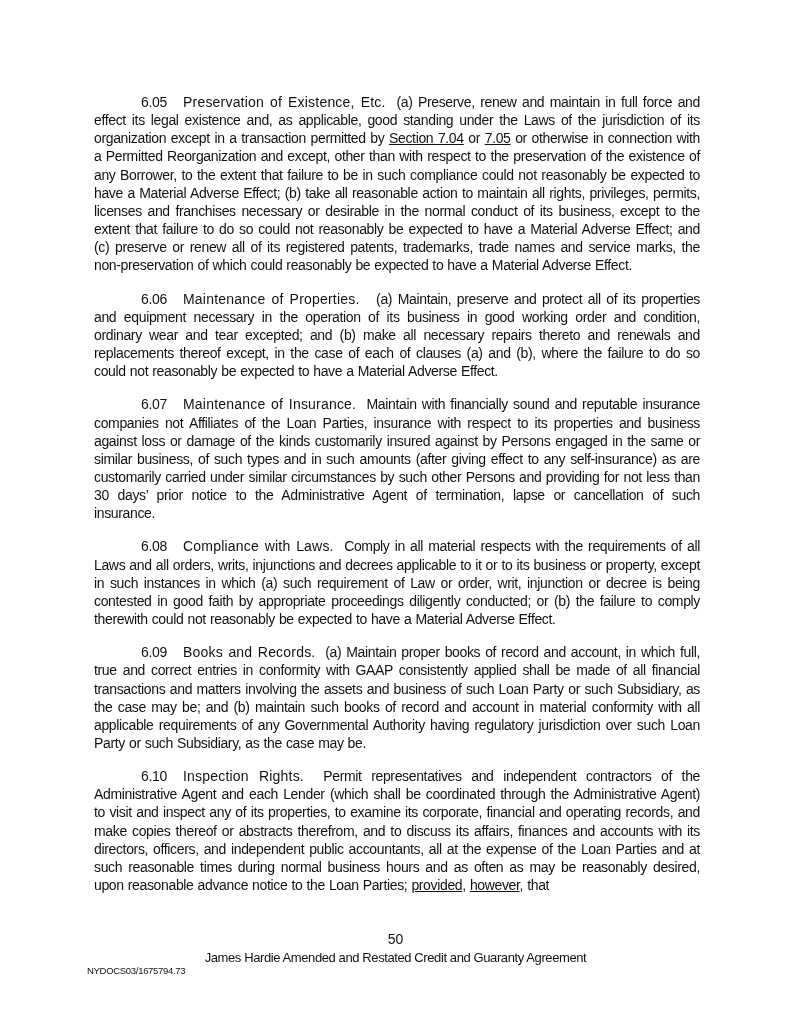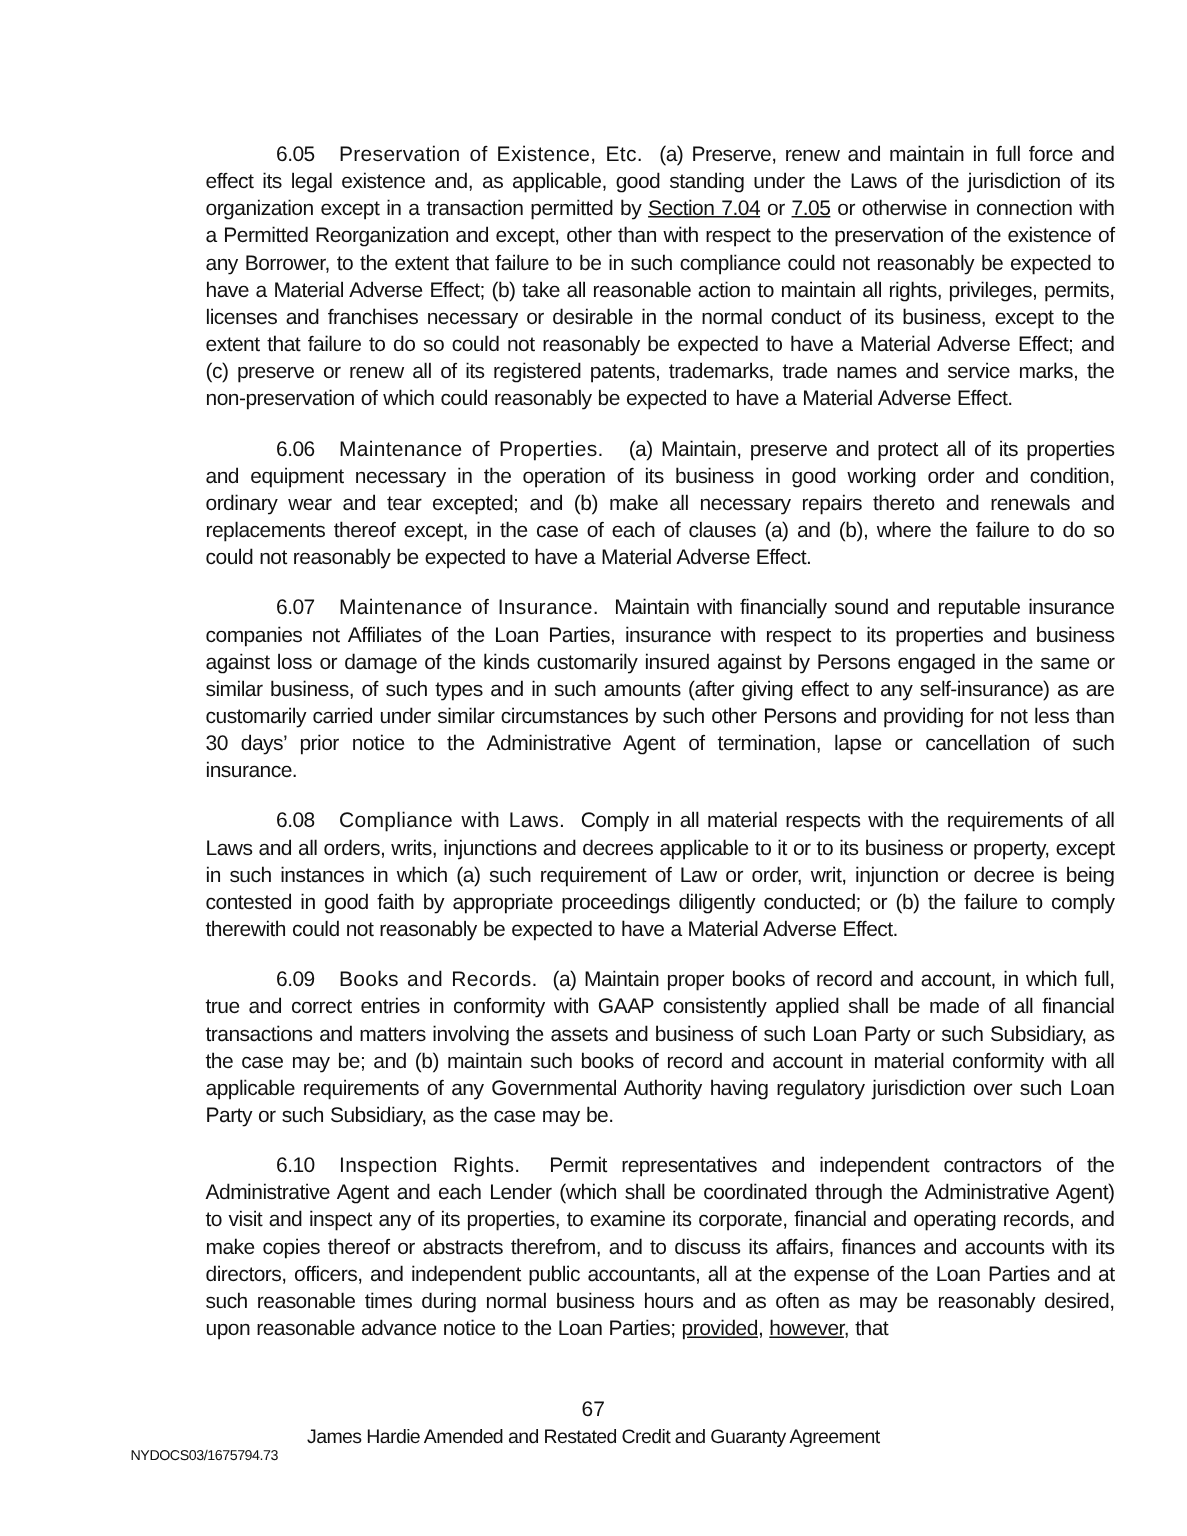--- a/index.html
+++ b/index.html
@@ -1,20 +1,20 @@
 <!DOCTYPE html>
 <html><head>
 <meta charset="utf-8">
 <style>
   html, body { margin: 0; padding: 0; background: #ffffff; }
   body { width: 791px; height: 1024px; position: relative; overflow: hidden; }
   .page {
     position: absolute; left: 94px; top: 93px; width: 606px;
     font-family: "Liberation Sans", sans-serif; font-size: 14px; line-height: 18.15px;
-    color: #111111; letter-spacing: -0.35px; word-spacing: 0.5px; margin-left: 43px;
+    color: #111111; letter-spacing: -0.35px; word-spacing: 0.5px;
   }
   .para { text-align: justify; text-indent: 47px; margin: 0 0 15px 0; }
   .num { display: inline-block; width: 42px; text-indent: 0; }
   .hd { letter-spacing: 0.2px; }
   u { text-decoration: underline; text-underline-offset: 1px; }
   .footer-page { position: absolute; top: 931px; left: 0; width: 791px; text-align: center;
     font-family: "Liberation Sans", sans-serif; font-size: 14px; color: #111; }
   .footer-title { position: absolute; top: 950px; left: 0; width: 791px; text-align: center;
     font-family: "Liberation Sans", sans-serif; font-size: 13px; color: #111; letter-spacing: -0.4px; }
   .footer-doc { position: absolute; top: 965px; left: 87px;
@@ -30,15 +30,15 @@
 
   <p class="para"><span class="num">6.07</span><span class="hd">Maintenance of Insurance.</span>&nbsp; <span>Maintain with financially sound and reputable insurance companies not Affiliates of the Loan Parties, insurance with respect to its properties and business against loss or damage of the kinds customarily insured against by Persons engaged in the same or similar business, of such types and in such amounts (after giving effect to any self-insurance) as are customarily carried under similar circumstances by such other Persons and providing for not less than 30 days’ prior notice to the Administrative Agent of termination, lapse or cancellation of such insurance.</span></p>
 
   <p class="para"><span class="num">6.08</span><span class="hd">Compliance with Laws.</span>&nbsp; <span>Comply in all material respects with the requirements of all Laws and all orders, writs, injunctions and decrees applicable to it or to its business or property, except in such instances in which (a) such requirement of Law or order, writ, injunction or decree is being contested in good faith by appropriate proceedings diligently conducted; or (b) the failure to comply therewith could not reasonably be expected to have a Material Adverse Effect.</span></p>
 
   <p class="para"><span class="num">6.09</span><span class="hd">Books and Records.</span>&nbsp; <span>(a)  Maintain proper books of record and account, in which full, true and correct entries in conformity with GAAP consistently applied shall be made of all financial transactions and matters involving the assets and business of such Loan Party or such Subsidiary, as the case may be; and (b) maintain such books of record and account in material conformity with all applicable requirements of any Governmental Authority having regulatory jurisdiction over such Loan Party or such Subsidiary, as the case may be.</span></p>
 
   <p class="para"><span class="num">6.10</span><span class="hd">Inspection Rights.</span>&nbsp; <span>Permit representatives and independent contractors of the Administrative Agent and each Lender (which shall be coordinated through the Administrative Agent) to visit and inspect any of its properties, to examine its corporate, financial and operating records, and make copies thereof or abstracts therefrom, and to discuss its affairs, finances and accounts with its directors, officers, and independent public accountants, all at the expense of the Loan Parties and at such reasonable times during normal business hours and as often as may be reasonably desired, upon reasonable advance notice to the Loan Parties; </span><u>provided</u><span>, </span><u>however</u><span>, that</span></p>
 </div>
 
-<div class="footer-page">67</div>
+<div class="footer-page">50</div>
 <div class="footer-title">James Hardie Amended and Restated Credit and Guaranty Agreement</div>
 <div class="footer-doc">NYDOCS03/1675794.73</div>
 
 </body></html>

